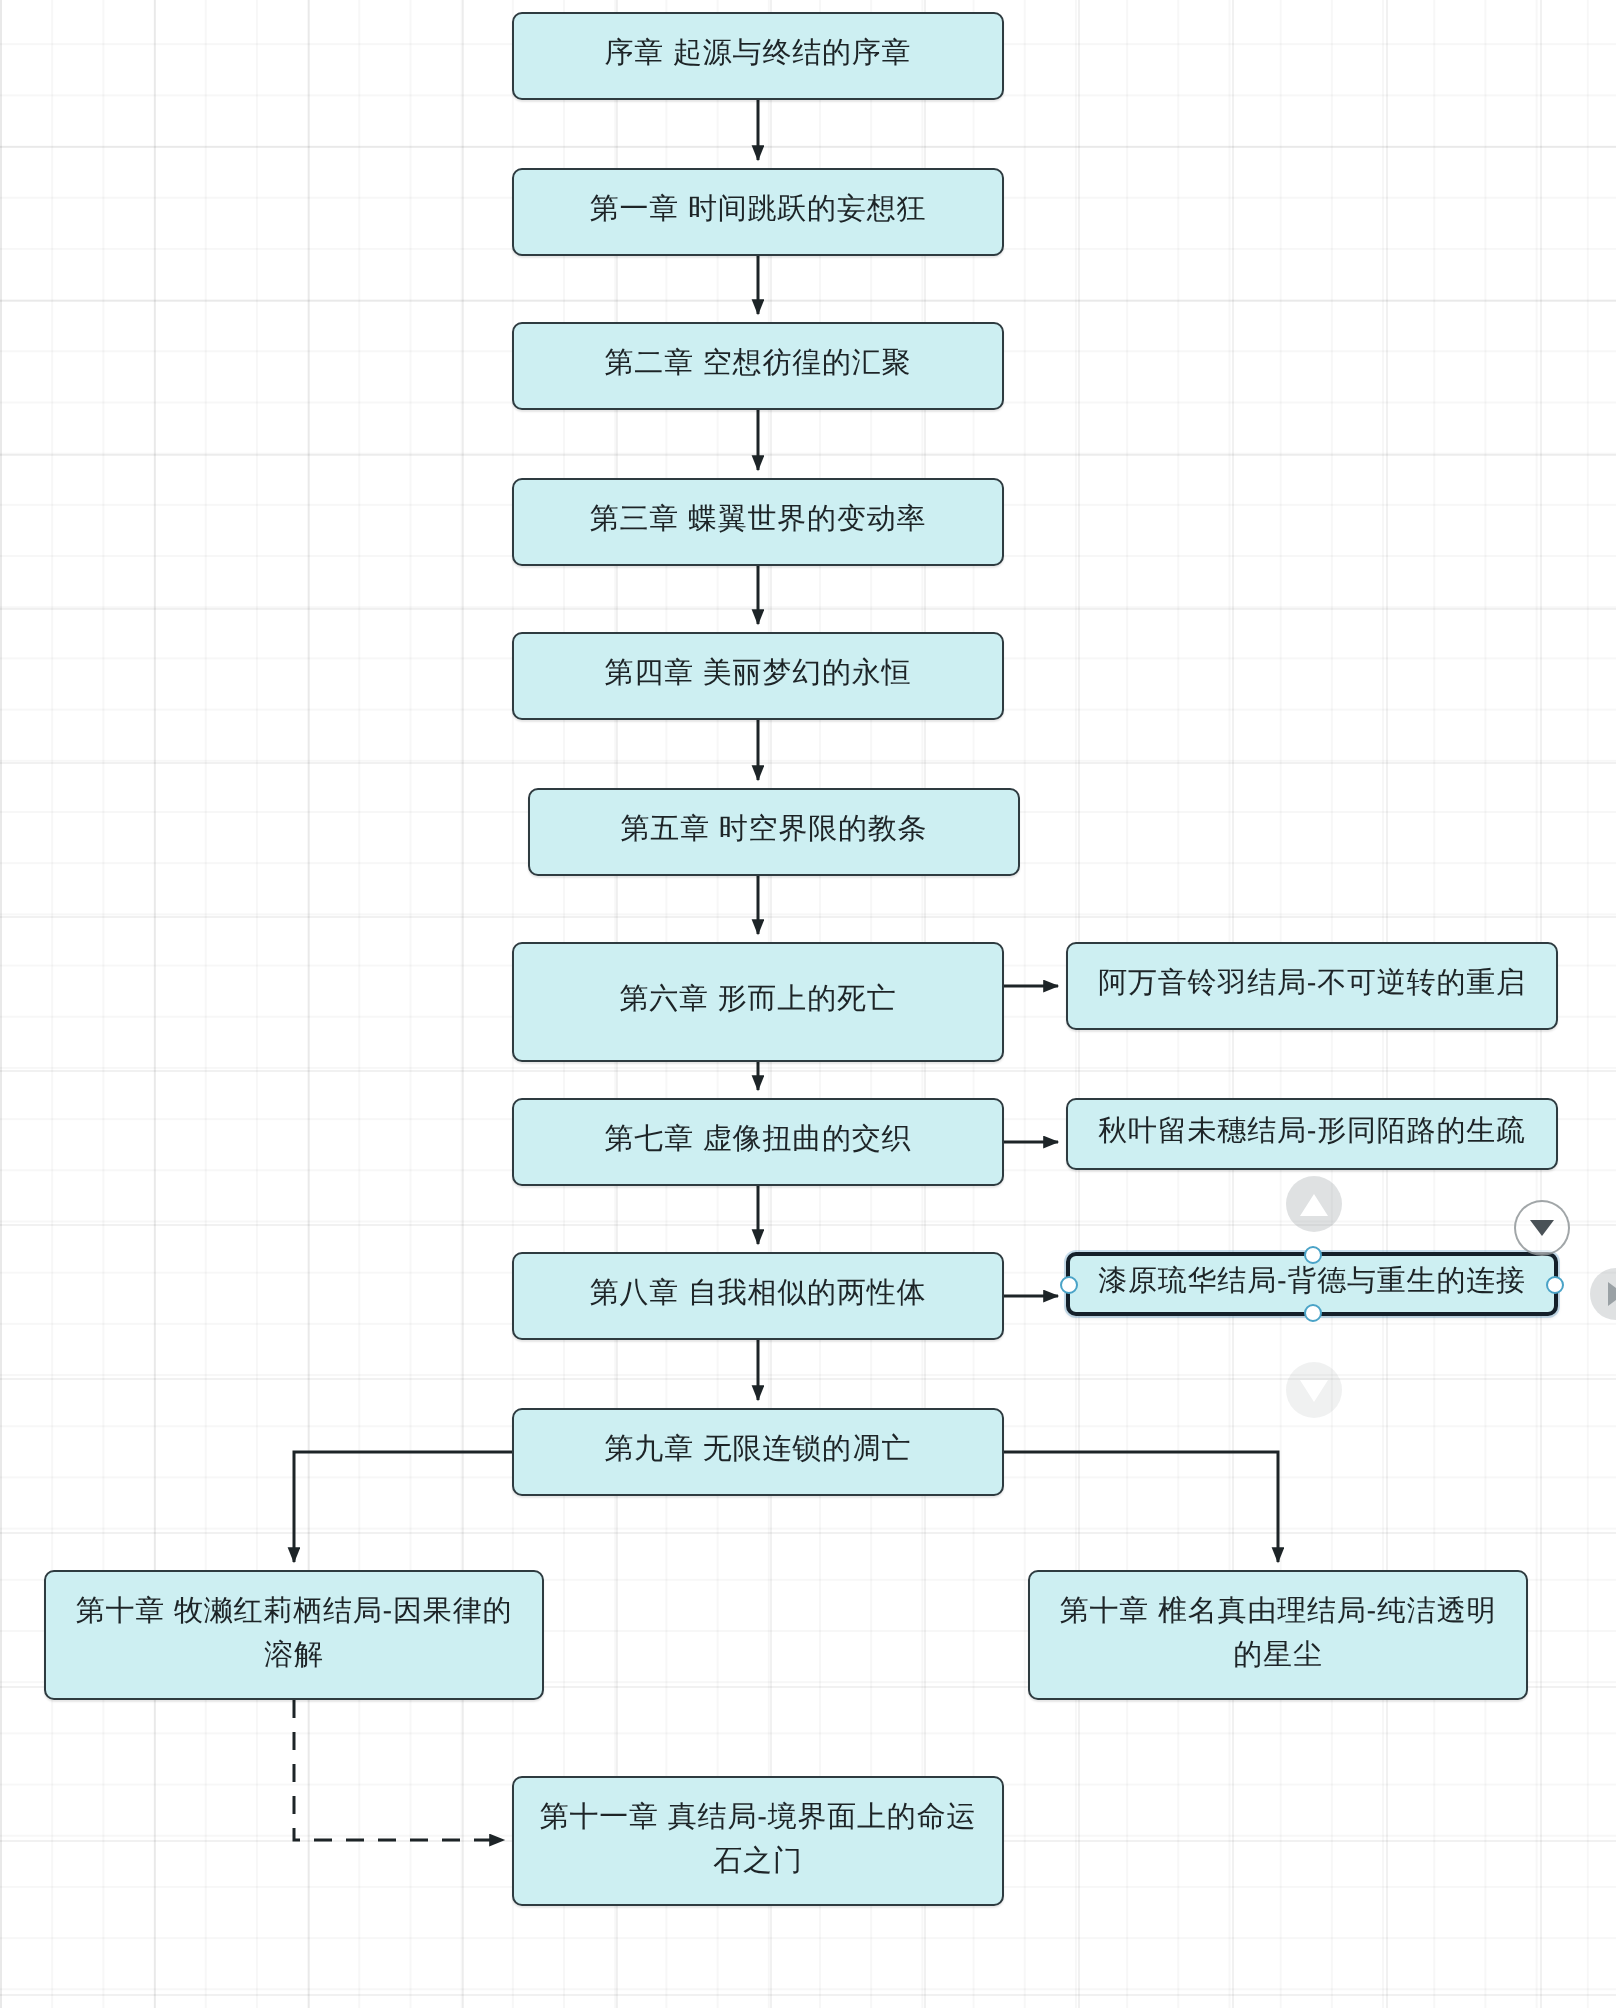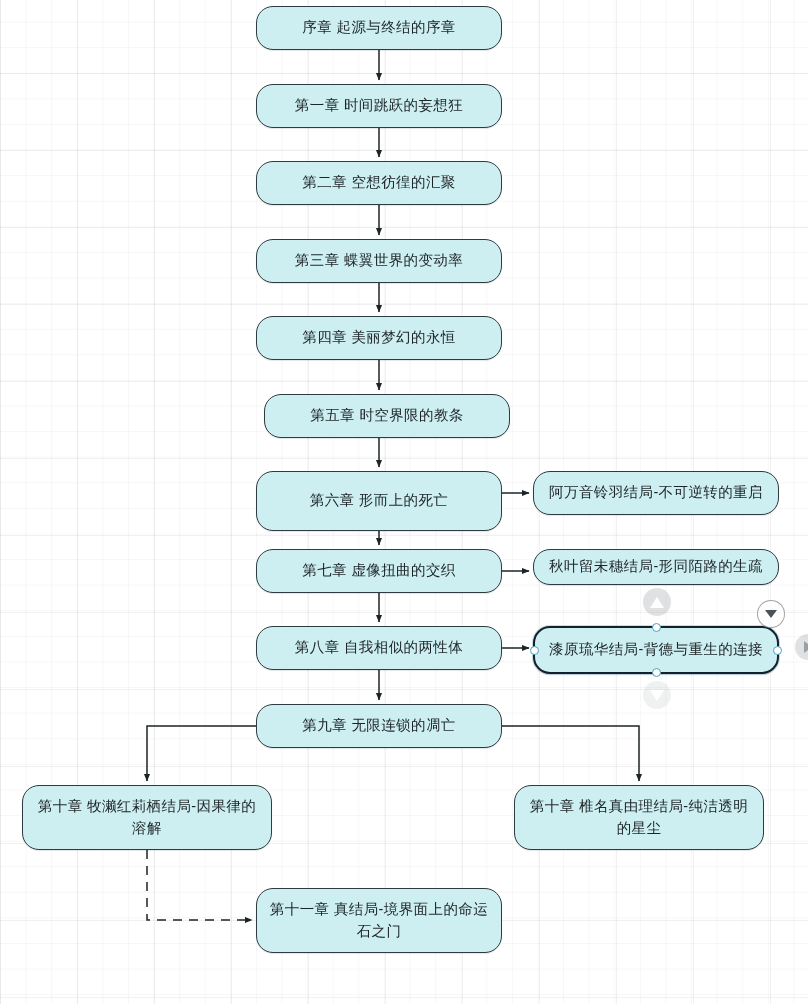--- a/index.html
+++ b/index.html
@@ -30,21 +30,21 @@
     top: 0;
     width: 808px;
     height: 1004px;
     pointer-events: none;
   }
   .node {
     position: absolute;
     box-sizing: border-box;
     background: #cdeff2;
     border: 1.6px solid #2e3b40;
-    border-radius: 17px;
+    border-radius: 5px;
     display: flex;
     align-items: center;
     justify-content: center;
     text-align: center;
     color: #1d2427;
     font-size: 14.5px;
     line-height: 1.5;
     letter-spacing: 0.4px;
     padding: 2px 8px;
     box-shadow: 0 1px 1px rgba(0,0,0,0.10);
@@ -188,21 +188,21 @@
   <div class="node" style="left:256px; top:704px; width:246px; height:44px;">
     <span class="label">第九章 无限连锁的凋亡</span>
   </div>
 
   <div class="node" style="left:533px; top:471px; width:246px; height:44px;">
     <span class="label">阿万音铃羽结局-不可逆转的重启</span>
   </div>
   <div class="node" style="left:533px; top:549px; width:246px; height:36px;">
     <span class="label">秋叶留未穗结局-形同陌路的生疏</span>
   </div>
-  <div class="node selected" style="left:533px; top:626px; width:246px; height:48px;">
+  <div class="node selected" style="left:533px; top:626px; width:246px; height:32px;">
     <span class="label">漆原琉华结局-背德与重生的连接</span>
     <span class="handle h-top"></span>
     <span class="handle h-bottom"></span>
     <span class="handle h-left"></span>
     <span class="handle h-right"></span>
   </div>
 
   <div class="node" style="left:22px; top:785px; width:250px; height:65px;">
     <span class="label">第十章 牧濑红莉栖结局-因果律的溶解</span>
   </div>

